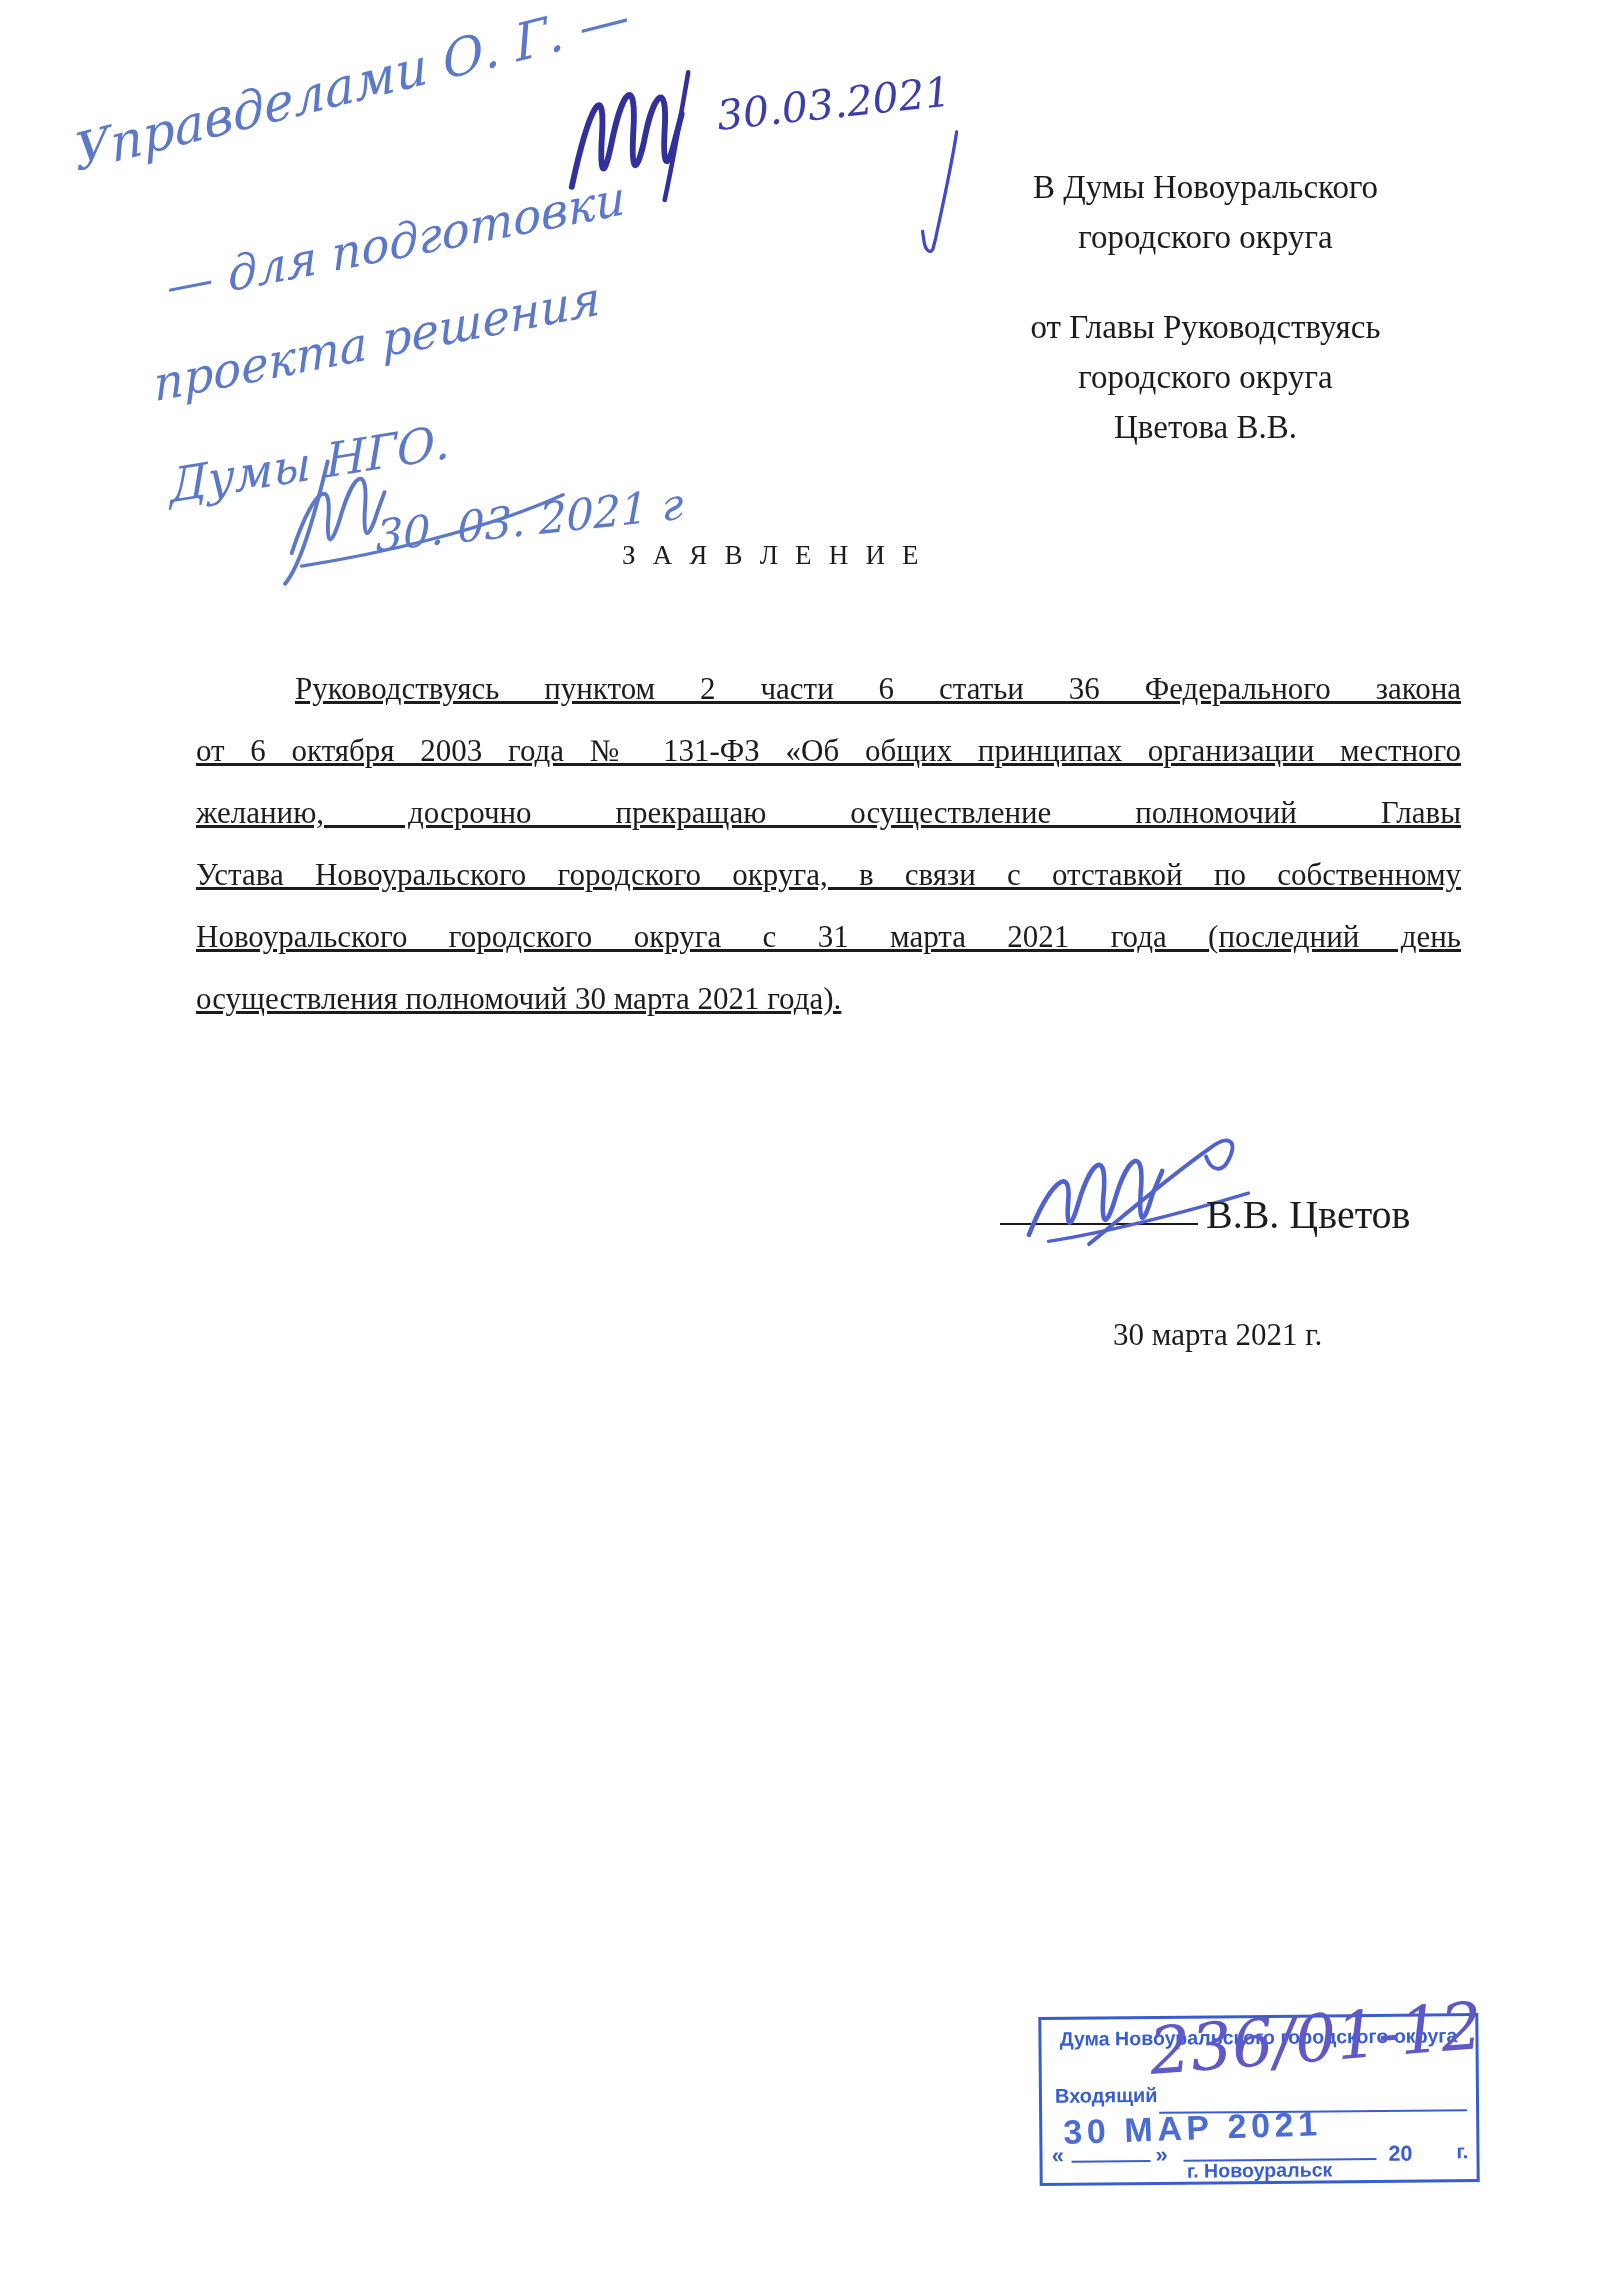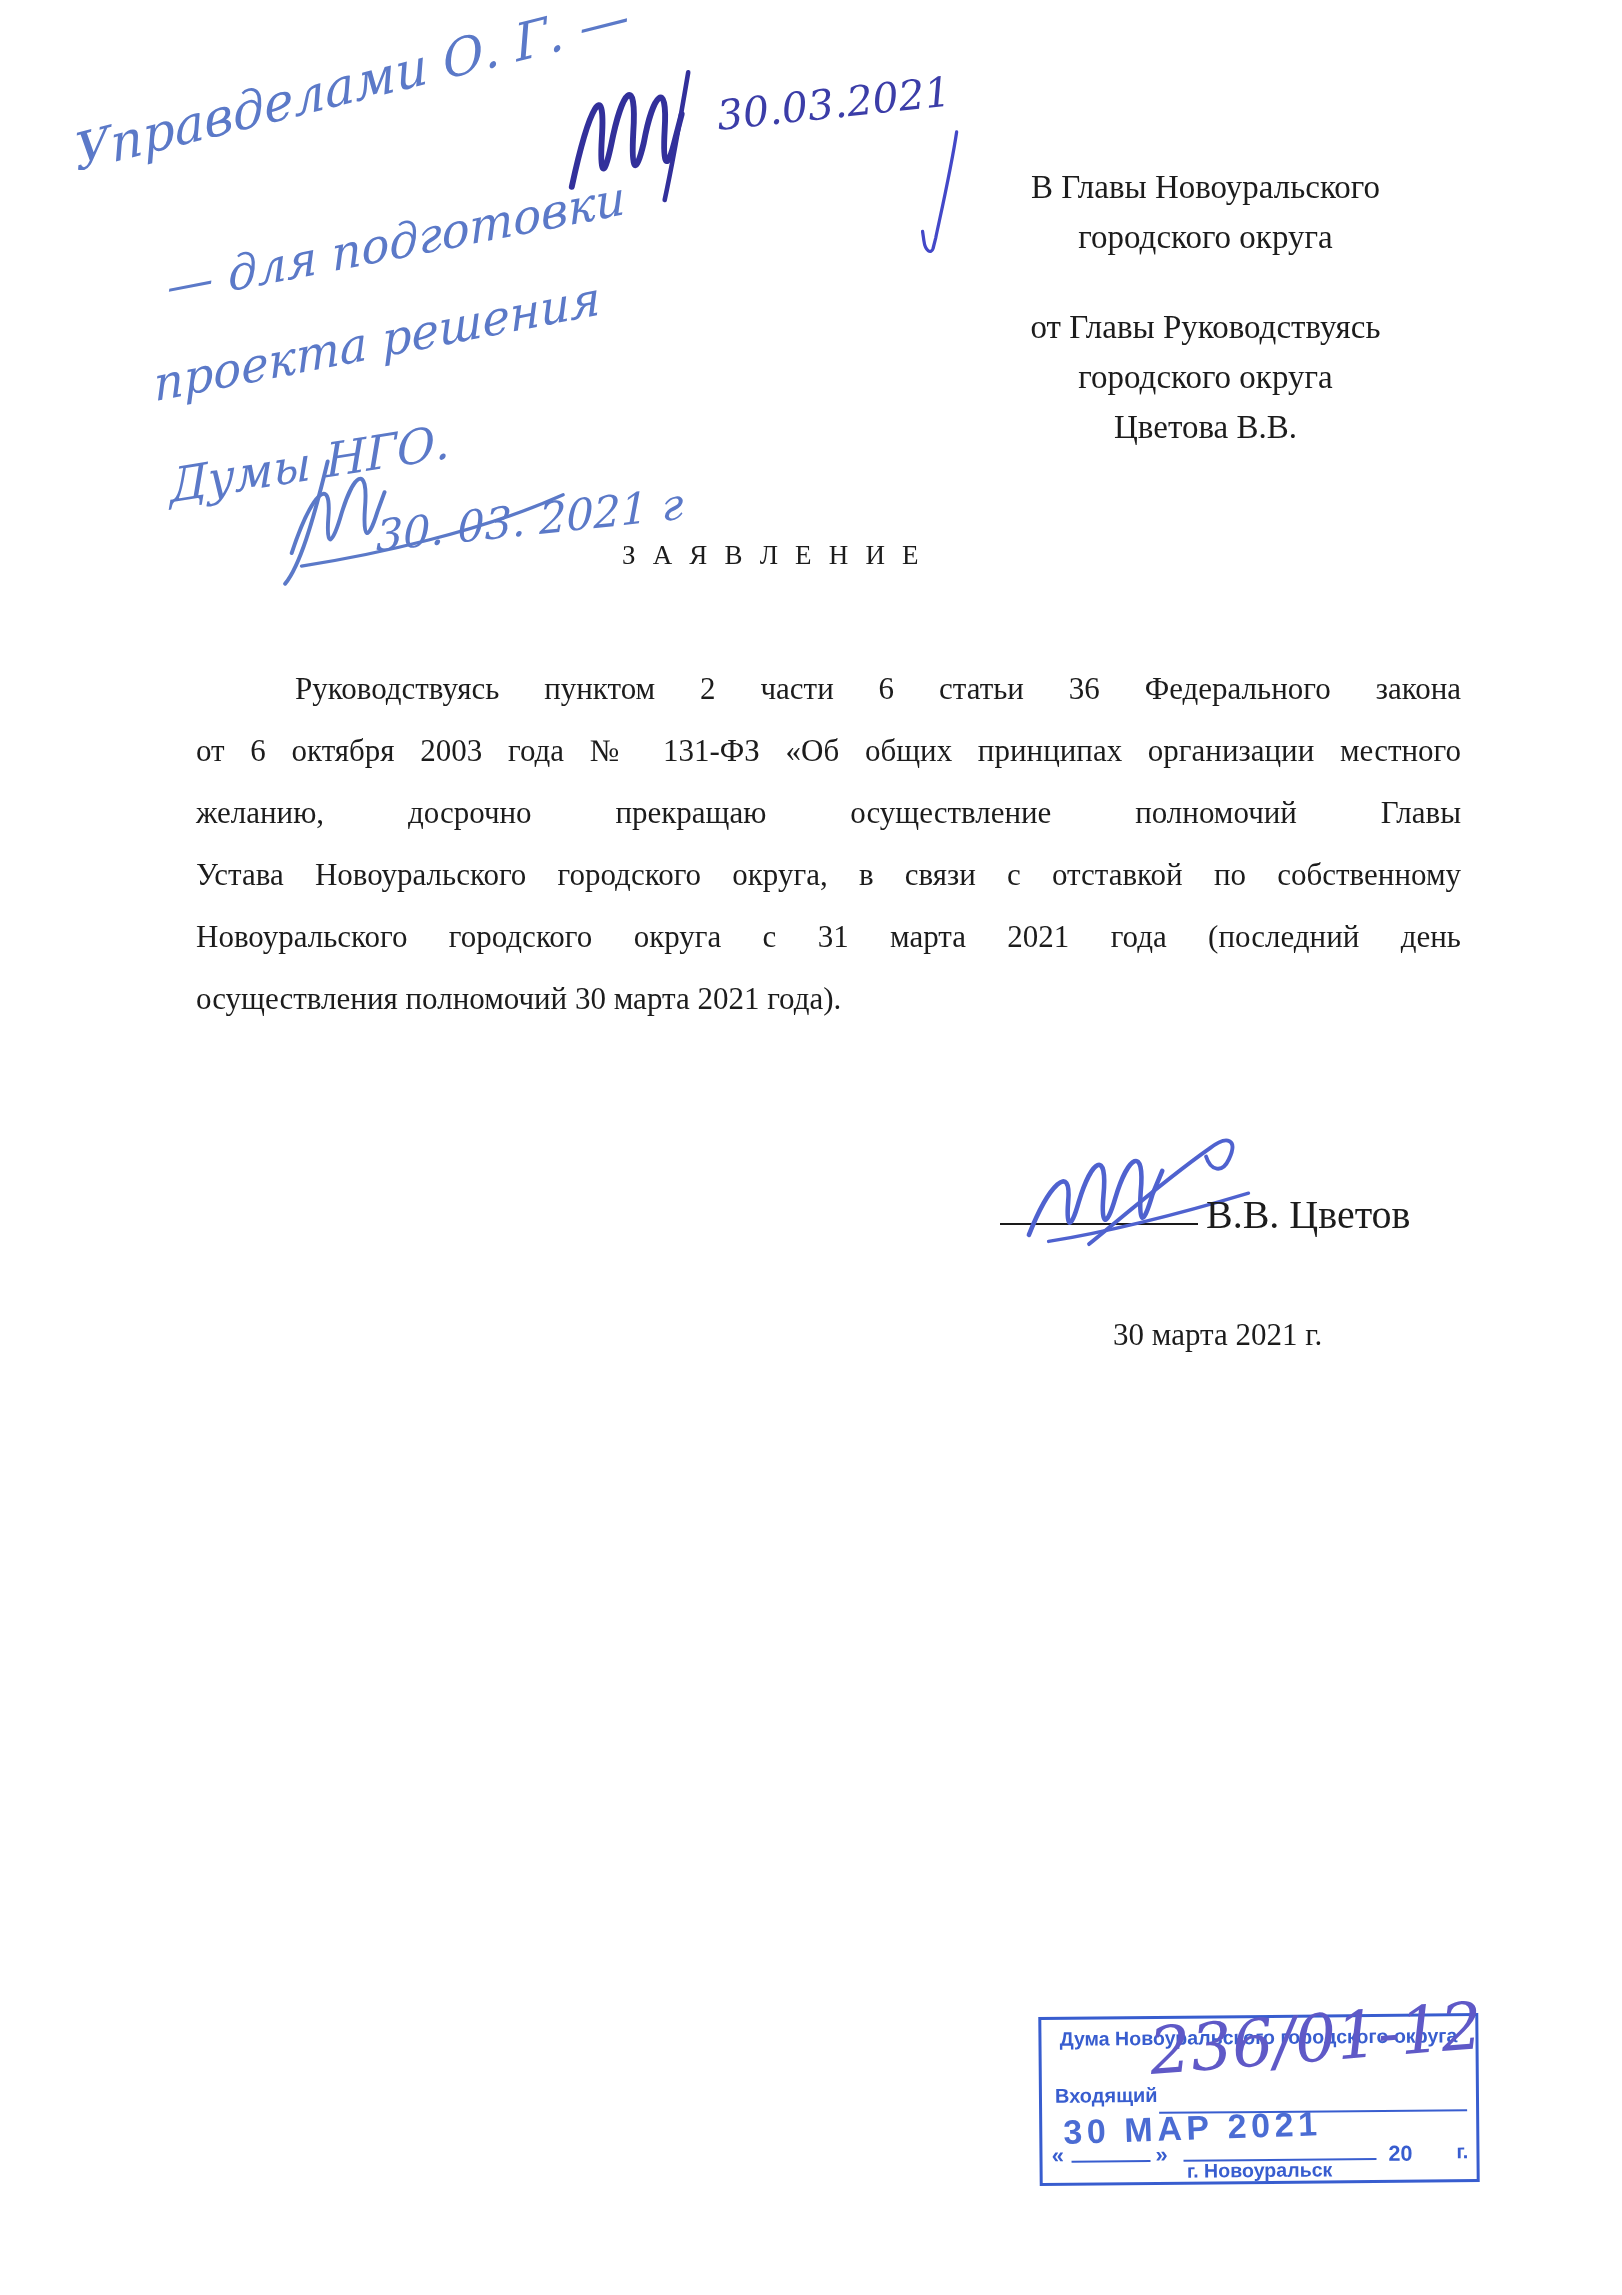--- a/index.html
+++ b/index.html
@@ -22,21 +22,21 @@
   .addr-line{ font-size:33px; line-height:50px; }
   
   #doc-title{
     position:absolute; left:622px; top:540px; width:458px;
     font-size:27px; letter-spacing:5.2px; text-align:left;
   }
   
   #body-block{ position:absolute; left:196px; top:658px; width:1265px; }
   .body-line{
     font-size:31px; height:62px; line-height:62px;
-    text-align:justify; text-align-last:justify; white-space:normal;
+    text-align:justify; text-align-last:justify; white-space:normal;text-decoration:underline;
   }
   .body-line.first{ text-indent:99px; }
   .body-line.last{ text-align-last:left; }
   
   #sig-line{
     position:absolute; left:1000px; top:1199px; width:198px; height:23.6px;
     border-bottom:2.6px solid #1a1a1a;
   }
   #sig-name{ left:1206px; top:1191px; font-size:40px; }
   #date-line{ left:1113px; top:1317px; width:340px; font-size:31px; text-align:left; }
@@ -97,21 +97,21 @@
     <path d="M45,205 C155,188 320,152 445,96" stroke="#5b79c8" stroke-width="5"></path>
   </svg>
 
   <div class="hw" style="left:376px; top:511px; font-size:43px; transform:rotate(-6deg) skewX(-6deg);">30. 03. 2021 г</div>
 
   <svg class="scribble" style="left:916px; top:128px;" width="59" height="131" viewBox="0 0 90 200">
     <path d="M62,6 C54,60 38,130 30,168 L26,184 C23,193 14,188 12,172 L10,158" stroke="#4348c8" stroke-width="5" fill="none"></path>
   </svg>
 
   <div class="printed center" style="left:962px; top:162px; width:487px;">
-    <div class="addr-line">В Главы Новоуральского</div>
+    <div class="addr-line">В Думы Новоуральского</div>
     <div class="addr-line">городского округа</div>
   </div>
 
   <div class="printed center" style="left:962px; top:302px; width:487px;">
     <div class="addr-line">от Главы Руководствуясь</div>
     <div class="addr-line">городского округа</div>
     <div class="addr-line">Цветова В.В.</div>
   </div>
 
   <div id="doc-title" class="printed">З А Я В Л Е Н И Е</div>

